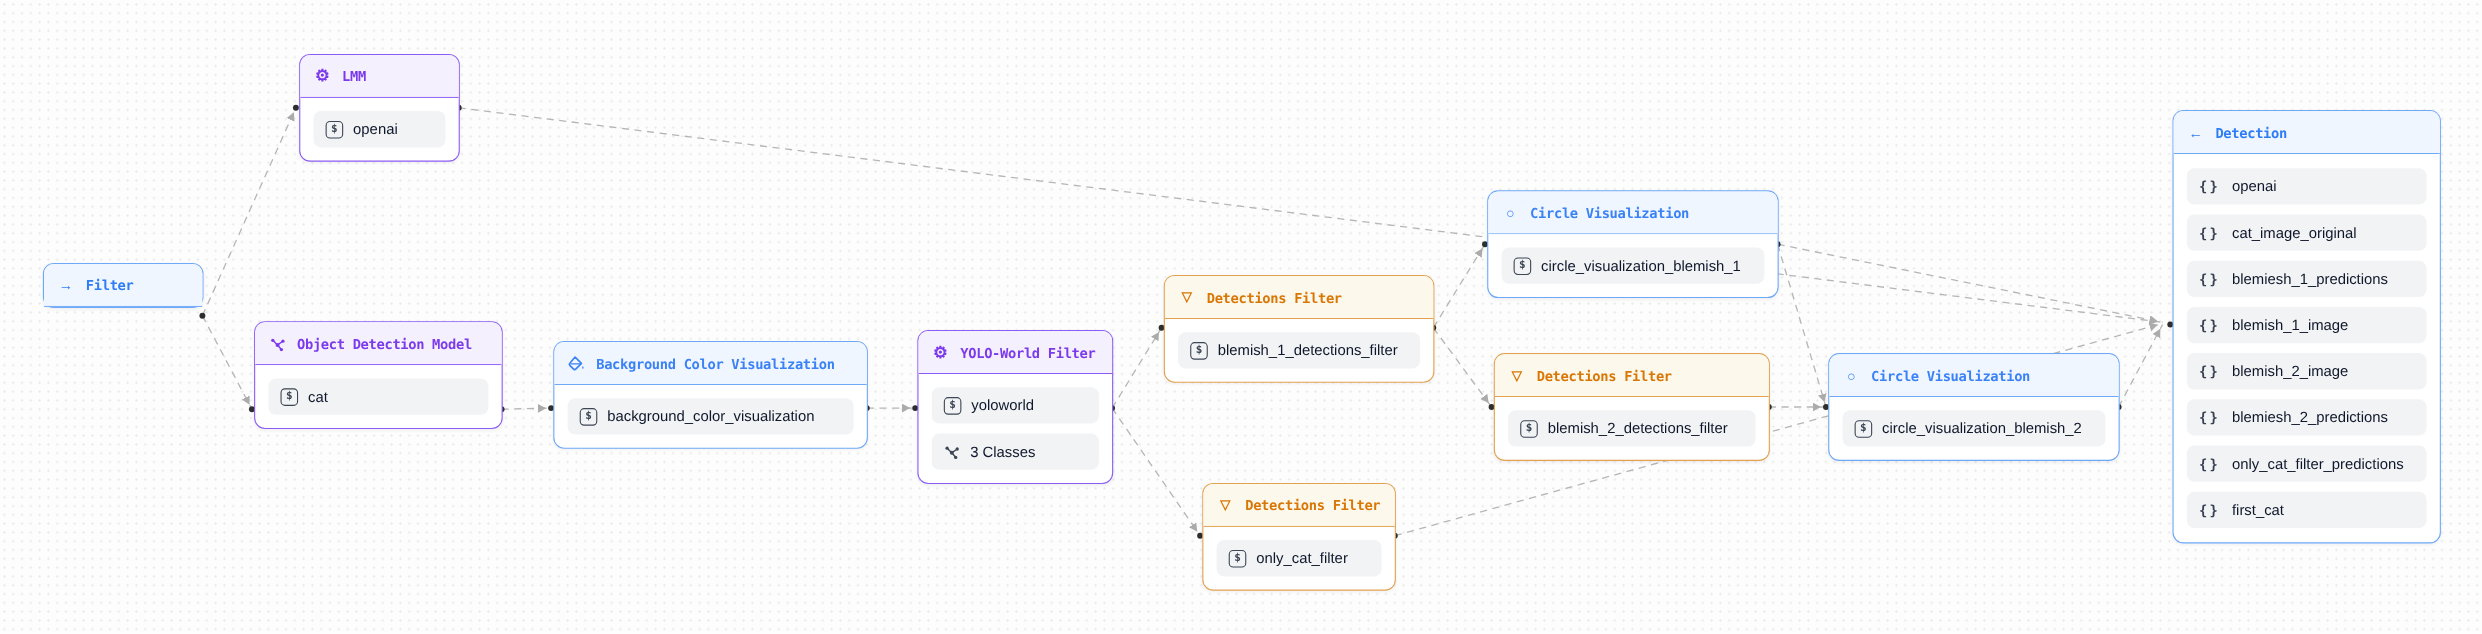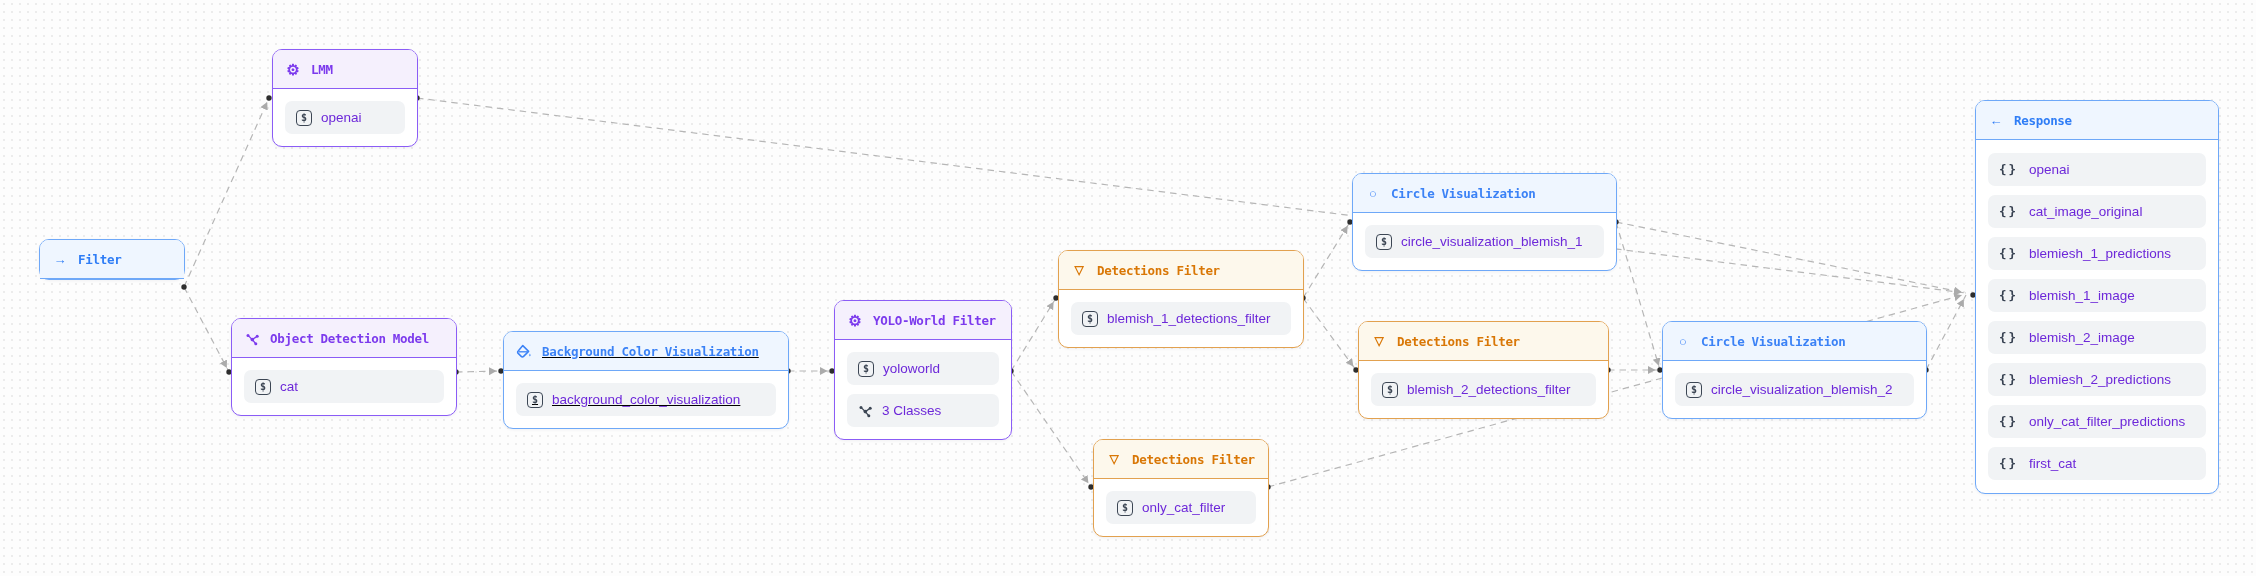--- a/index.html
+++ b/index.html
@@ -30,21 +30,21 @@
     color:var(--ht);font-size:13px;font-weight:600;line-height:1;}
   .hicon.gear{font-size:15px;}
   .hicon.funnel{font-size:12px;}
   .hicon.circle-glyph{font-size:13px;font-weight:700;}
   .node-body{padding:12px 12px;display:flex;flex-direction:column;gap:9px;}
   .node-body.roomy{padding:13px 12px;}
   .pill{
     height:33px;background:#f1f3f5;border-radius:7px;display:flex;
     align-items:center;gap:9px;padding:0 11px;
   }
-  .plabel{font-size:13.5px;color:#6d28d9;white-space:nowrap;}
+  .plabel{font-size:13.5px;color:#0f172a;white-space:nowrap;}
   .picon{display:flex;align-items:center;justify-content:center;color:#3c4654;flex:none;}
   .picon.string-box{
     width:16px;height:16px;border:1.6px solid #3c4654;border-radius:4px;
     font-family:"DejaVu Sans Mono",monospace;font-size:10px;font-weight:600;box-sizing:border-box;
   }
   .picon.braces{
     font-family:"DejaVu Sans Mono",monospace;font-size:12.5px;font-weight:600;
     letter-spacing:2px;padding-right:2px;color:#374151;
   }
   svg.mini{display:block;}
@@ -110,21 +110,21 @@
       <span class="htitle">LMM</span>
     </div>
     <div class="node-body">
       <div class="pill">
         <span class="picon string-box">$</span>
         <span class="plabel">openai</span>
       </div>
     </div>
   </div>
 
-  <div class="node" style="--bc:#8b5cf6;--hbg:#f5f0fd;--ht:#7c3aed;left:231px;top:318px;width:224px;">
+  <div class="node" style="--bc:#8b5cf6;--hbg:#f5f0fd;--ht:#7c3aed;left:231px;top:292px;width:224px;">
     <div class="node-header">
       <span class="hicon">
         <svg class="mini" width="15" height="15" viewBox="0 0 15 15">
             <g stroke="#7c3aed" stroke-width="1.3">
               <line x1="7.3" y1="8.6" x2="3" y2="4.4"></line>
               <line x1="7.3" y1="8.6" x2="12.2" y2="5.2"></line>
               <line x1="7.3" y1="8.6" x2="10.8" y2="12.8"></line>
             </g>
             <circle cx="7.3" cy="8.6" r="1.8" fill="#7c3aed"></circle>
             <circle cx="3" cy="4.4" r="1.5" fill="#7c3aed"></circle>
@@ -135,21 +135,21 @@
       <span class="htitle">Object Detection Model</span>
     </div>
     <div class="node-body">
       <div class="pill">
         <span class="picon string-box">$</span>
         <span class="plabel">cat</span>
       </div>
     </div>
   </div>
 
-  <div class="node" style="--bc:#6ea8f8;--hbg:#eff6ff;--ht:#3b82f6;left:503px;top:331px;width:284px;text-decoration:underline;">
+  <div class="node" style="--bc:#6ea8f8;--hbg:#eff6ff;--ht:#3b82f6;left:503px;top:310px;width:284px;">
     <div class="node-header">
       <span class="hicon">
         <svg class="mini" width="16" height="15" viewBox="0 0 16 15">
             <path d="M6.8 1.6 L12.6 7.4 L7.6 12.4 Q6.4 13.6 5.2 12.4 L2.2 9.4 Q1 8.2 2.2 7 Z" fill="none" stroke="#3b82f6" stroke-width="1.5" stroke-linejoin="round"></path>
             <line x1="2.6" y1="7.8" x2="11.5" y2="7.8" stroke="#3b82f6" stroke-width="1.3"></line>
             <path d="M13.9 9.6 Q15.3 11.7 13.9 12.6 Q12.5 11.7 13.9 9.6 Z" fill="#3b82f6"></path>
           </svg>
       </span>
       <span class="htitle">Background Color Visualization</span>
     </div>
@@ -251,21 +251,21 @@
       <div class="pill">
         <span class="picon string-box">$</span>
         <span class="plabel">only_cat_filter</span>
       </div>
     </div>
   </div>
 
   <div class="node" style="--bc:#6ea8f8;--hbg:#eff6ff;--ht:#2f7df6;left:1975px;top:100px;width:242px;">
     <div class="node-header">
       <span class="hicon">←</span>
-      <span class="htitle">Response</span>
+      <span class="htitle">Detection</span>
     </div>
     <div class="node-body roomy">
       <div class="pill">
         <span class="picon braces">{}</span>
         <span class="plabel">openai</span>
       </div>
       <div class="pill">
         <span class="picon braces">{}</span>
         <span class="plabel">cat_image_original</span>
       </div>

